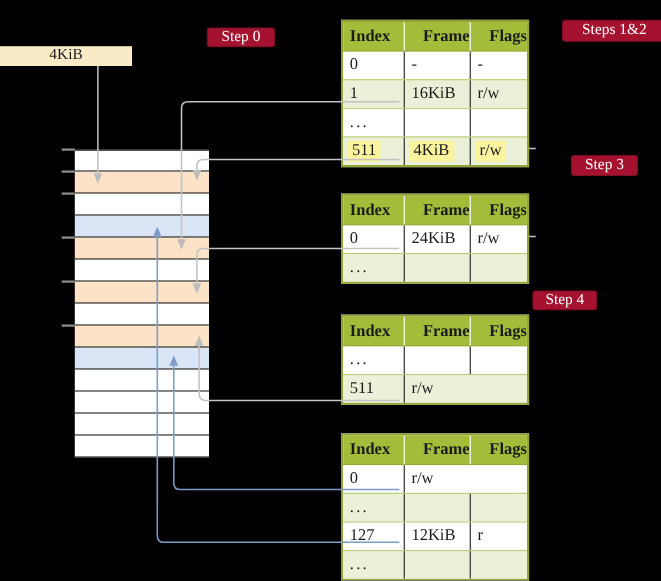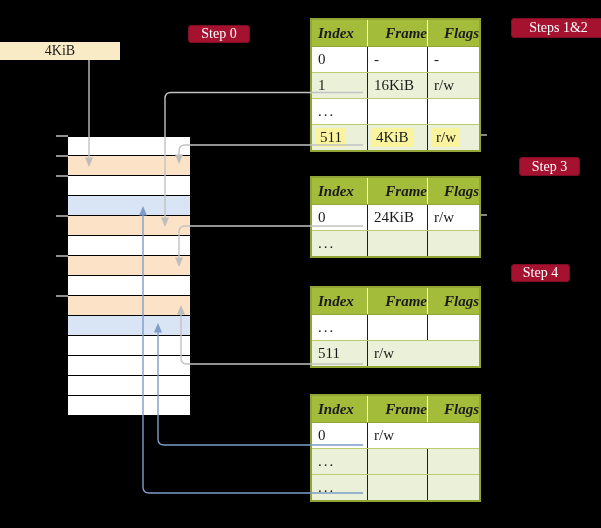--- a/index.html
+++ b/index.html
@@ -10,37 +10,37 @@
   .register{position:absolute;left:0;top:42px;width:120px;height:18px;
             background:var(--register-wheat,#FAEBC7);color:#1a1a1a;font-size:14px;
             display:flex;align-items:center;justify-content:center;}
 
   
   .steplabel{position:absolute;background:var(--label-red,#A51230);border:1px solid #7c0d24;
              border-radius:3px;color:#fff;font-size:14px;display:flex;align-items:center;
              justify-content:center;box-sizing:border-box;}
   #lbl-step0{left:188px;top:25px;width:62px;height:18px;}
   #lbl-steps12{left:511px;top:18px;width:95px;height:20px;}
-  #lbl-step3{left:519px;top:157px;width:61px;height:19px;}
-  #lbl-step4{left:511px;top:264px;width:59px;height:18px;}
+  #lbl-step3{left:519px;top:141px;width:61px;height:19px;}
+  #lbl-step4{left:484px;top:264px;width:59px;height:18px;}
 
   
   #memory{position:absolute;left:68px;top:136px;width:122px;height:280px;}
   .mem-row{height:20px;box-sizing:border-box;border-bottom:1px solid #000;background:#fff;}
   .mem-row:first-child{border-top:1px solid #000;}
   .mem-row[data-color="peach"]{background:var(--memory-peach,#FCE3C7);}
   .mem-row[data-color="blue"]{background:var(--memory-blue,#D9E5F4);}
   .mem-row[data-color="white"]{background:#ffffff;}
   .tick{position:absolute;left:56px;width:12px;height:2px;background:#8f8f8f;}
 
   
   .ptable{position:absolute;left:310px;width:171px;border:2px solid var(--table-border-olive,#93A437);
           box-sizing:border-box;font-size:15px;background:#fff;}
   .ptable .hdr{display:flex;height:26px;background:var(--table-header-green,#A3BD3B);
-               color:#fff;font-weight:bold;border-bottom:1px solid var(--table-border-olive,#93A437);font-style:italic;}
+               color:#fff;font-weight:bold;border-bottom:1px solid var(--table-border-olive,#93A437);}
   .ptable .hdr .c{line-height:26px;}
   .ptable .row{display:flex;height:25px;background:#fff;}
   .ptable .row.shade{background:var(--table-row-green,#EBF1D8);}
   .ptable .row + .row{border-top:1px solid #bccb72;}
   .ptable .c{box-sizing:border-box;padding-left:6px;line-height:25px;color:#1a1a1a;
              overflow:hidden;white-space:nowrap;}
   .ptable .c1{width:55px;}
   .ptable .c2{width:60px;}
   .ptable .c3{flex:1;}
   .ptable .hdr .c + .c{border-left:1px solid #fff;text-align:right;}
@@ -170,20 +170,25 @@
     </div>
     <div class="row">
       <div class="c c1">0</div>
       <div class="c c3">r/w</div>
     </div>
     <div class="row shade">
       <div class="c c1 ellipsis">...</div>
       <div class="c c2"></div>
       <div class="c c3"></div>
     </div>
+    <div class="row">
+      <div class="c c1">127</div>
+      <div class="c c2">12KiB</div>
+      <div class="c c3">r</div>
+    </div>
     <div class="row shade">
       <div class="c c1 ellipsis">...</div>
       <div class="c c2"></div>
       <div class="c c3"></div>
     </div>
   </div>
 
   <svg id="wires" width="601" height="528" viewBox="0 0 601 528">
     <defs>
       <marker id="ag" markerWidth="12" markerHeight="10" refX="1" refY="4" orient="auto" markerUnits="userSpaceOnUse">

